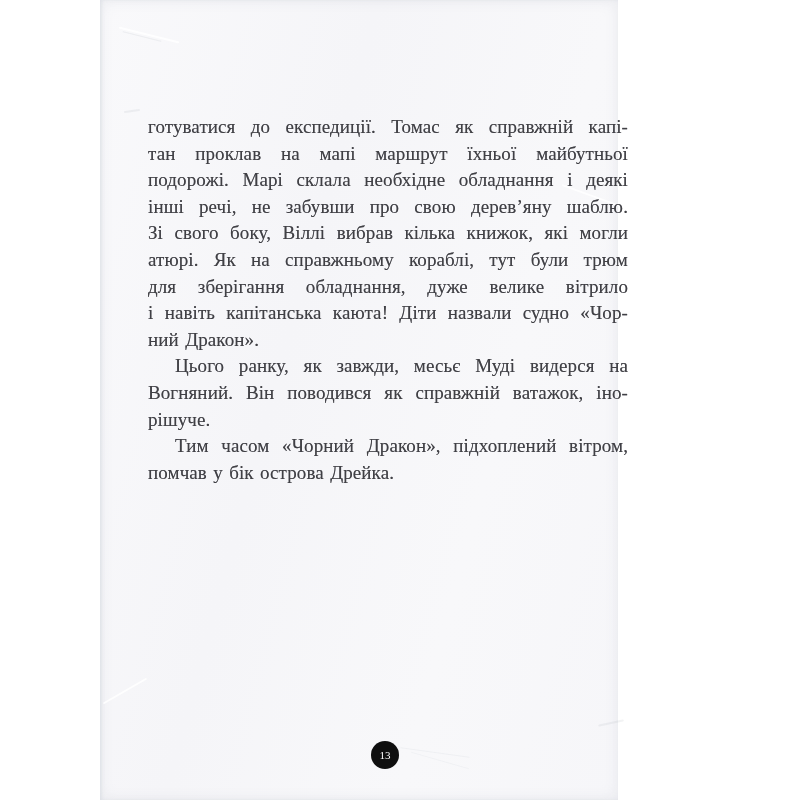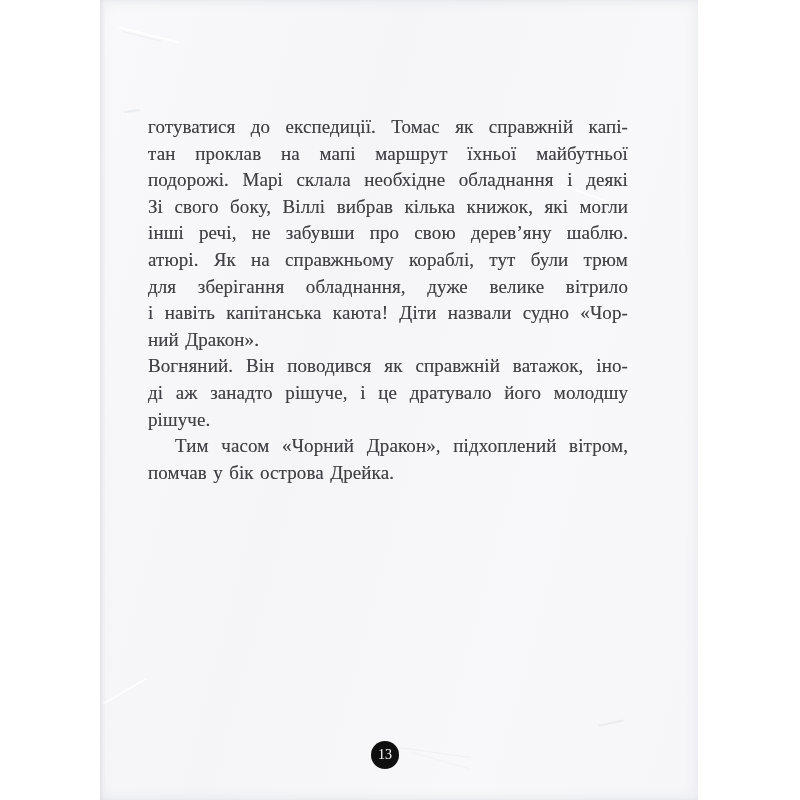--- a/index.html
+++ b/index.html
@@ -17,21 +17,21 @@
     font-family: "Liberation Serif", "DejaVu Serif", serif;
   }
   .canvas {
     position: relative;
     width: 800px; height: 800px;
     background: var(--canvas-bg);
   }
   .page {
     position: absolute;
     left: 100px; top: 0;
-    width: 598px; height: 800px;
+    width: 518px; height: 800px;
     background: linear-gradient(105deg, #f9f9fb 0%, #f5f5f8 38%, #f8f8fa 70%, #f6f6f9 100%);
     box-shadow: inset 0 0 14px rgba(190,195,205,0.28), inset 2px 0 3px rgba(200,204,212,0.30);
   }
   .crease {
     position: absolute;
     pointer-events: none;
     background: rgba(170,175,186,0.30);
     border-radius: 2px;
   }
   .crease.light { background: rgba(255,255,255,0.85); }
@@ -63,21 +63,21 @@
     left: 271px; top: 741px;
     width: 28px; height: 28px;
     border-radius: 50%;
     background: var(--badge-bg);
     display: flex;
     align-items: center;
     justify-content: center;
   }
   .page-badge span {
     color: var(--badge-text);
-    font-size: 14px;
+    font-size: 11px;
     line-height: 1;
     font-family: "Liberation Serif", "DejaVu Serif", serif;
   }
 </style>
 </head>
 <body>
 
 <div class="canvas">
   <div class="page">
 
@@ -88,34 +88,34 @@
     <div class="crease" style="left:498px; top:722px; width:26px; height:1.5px; transform:rotate(-12deg); opacity:.5;"></div>
     <div class="crease" style="left:300px; top:752px; width:70px; height:1px; transform:rotate(8deg); opacity:.35;"></div>
     <div class="crease" style="left:310px; top:760px; width:60px; height:1px; transform:rotate(16deg); opacity:.3;"></div>
     <div class="crease light" style="left:0px; top:690px; width:50px; height:2px; transform:rotate(-30deg);"></div>
 
     <div class="text-block">
         <div>
           <div class="line">готуватися до експедиції. Томас як справжній капі-</div>
           <div class="line">тан проклав на мапі маршрут їхньої майбутньої</div>
           <div class="line">подорожі. Марі склала необхідне обладнання і деякі</div>
+          <div class="line">інші речі, не забувши про свою дерев’яну шаблю.</div>
           <div class="line">Зі свого боку, Віллі вибрав кілька книжок, які могли</div>
-          <div class="line">інші речі, не забувши про свою дерев’яну шаблю.</div>
         </div>
         <div>
           <div class="line">атюрі. Як на справжньому кораблі, тут були трюм</div>
           <div class="line">для зберігання обладнання, дуже велике вітрило</div>
           <div class="line">і навіть капітанська каюта! Діти назвали судно «Чор-</div>
           <div class="line last">ний Дракон».</div>
         </div>
         <div>
+          <div class="line indent">Цього ранку, як завжди, месьє Муді видерся на</div>
         </div>
         <div>
           <div class="line">Вогняний. Він поводився як справжній ватажок, іно-</div>
-          <div class="line">ді аж занадто рішуче, і це дратувало його молодшу</div>
           <div class="line last">рішуче.</div>
         </div>
         <div>
           <div class="line indent">Тим часом «Чорний Дракон», підхоплений вітром,</div>
           <div class="line last">помчав у бік острова Дрейка.</div>
         </div>
       </div>
 
     <div class="page-badge">
       <span>13</span>

